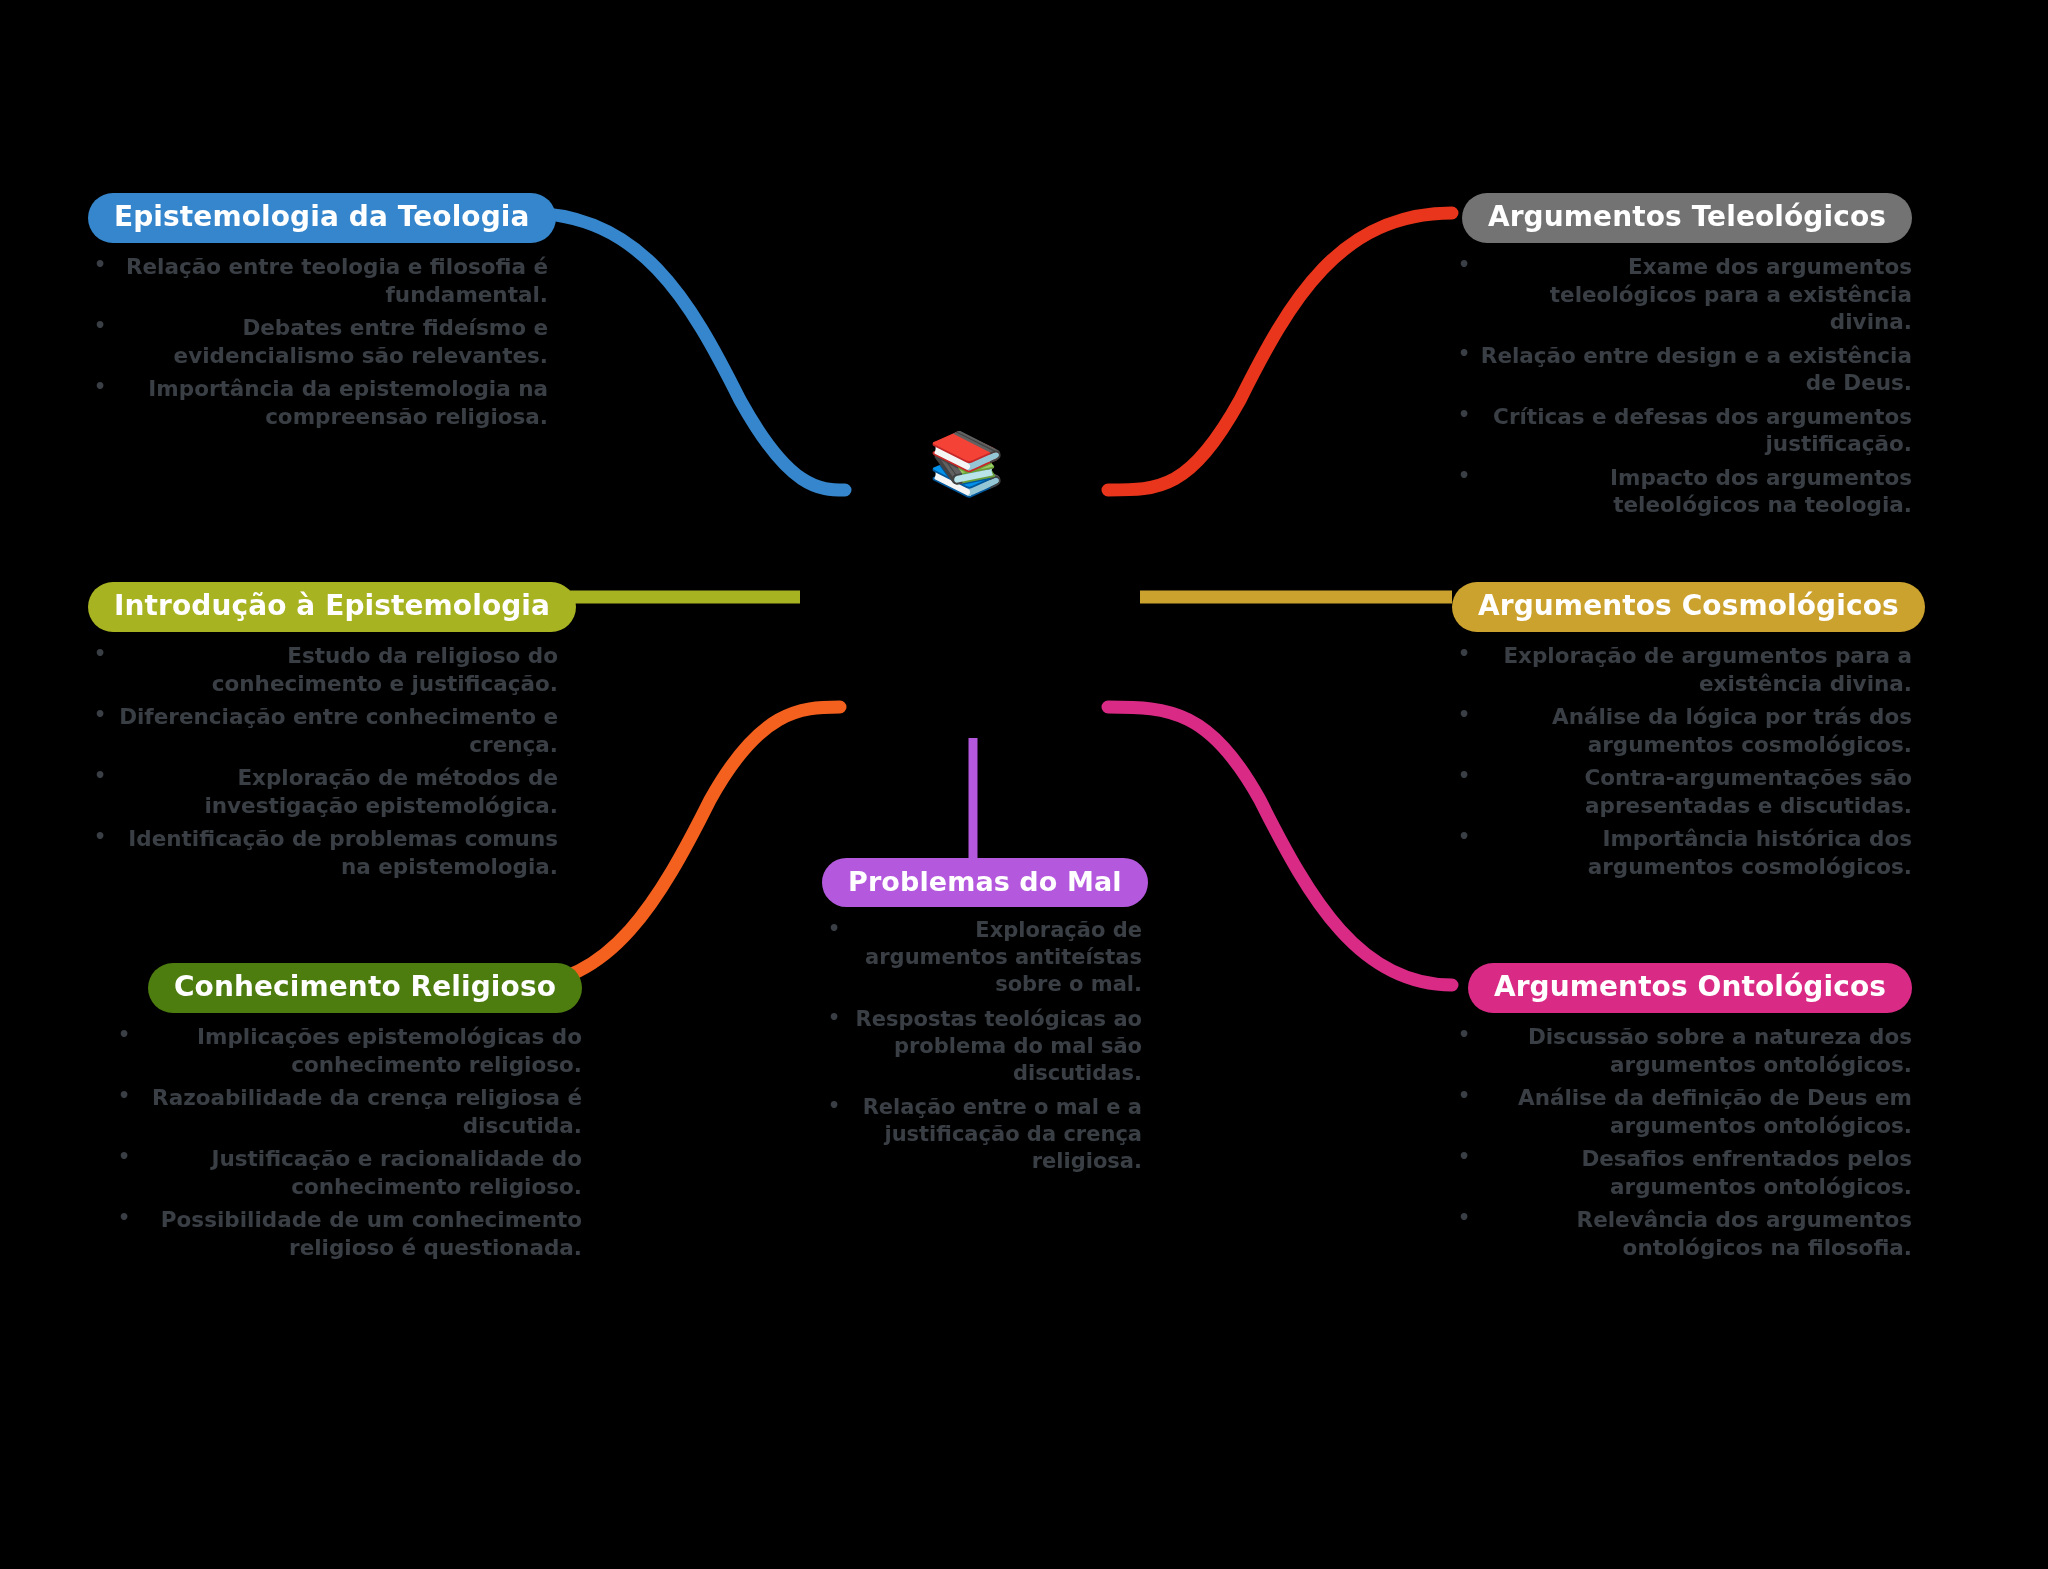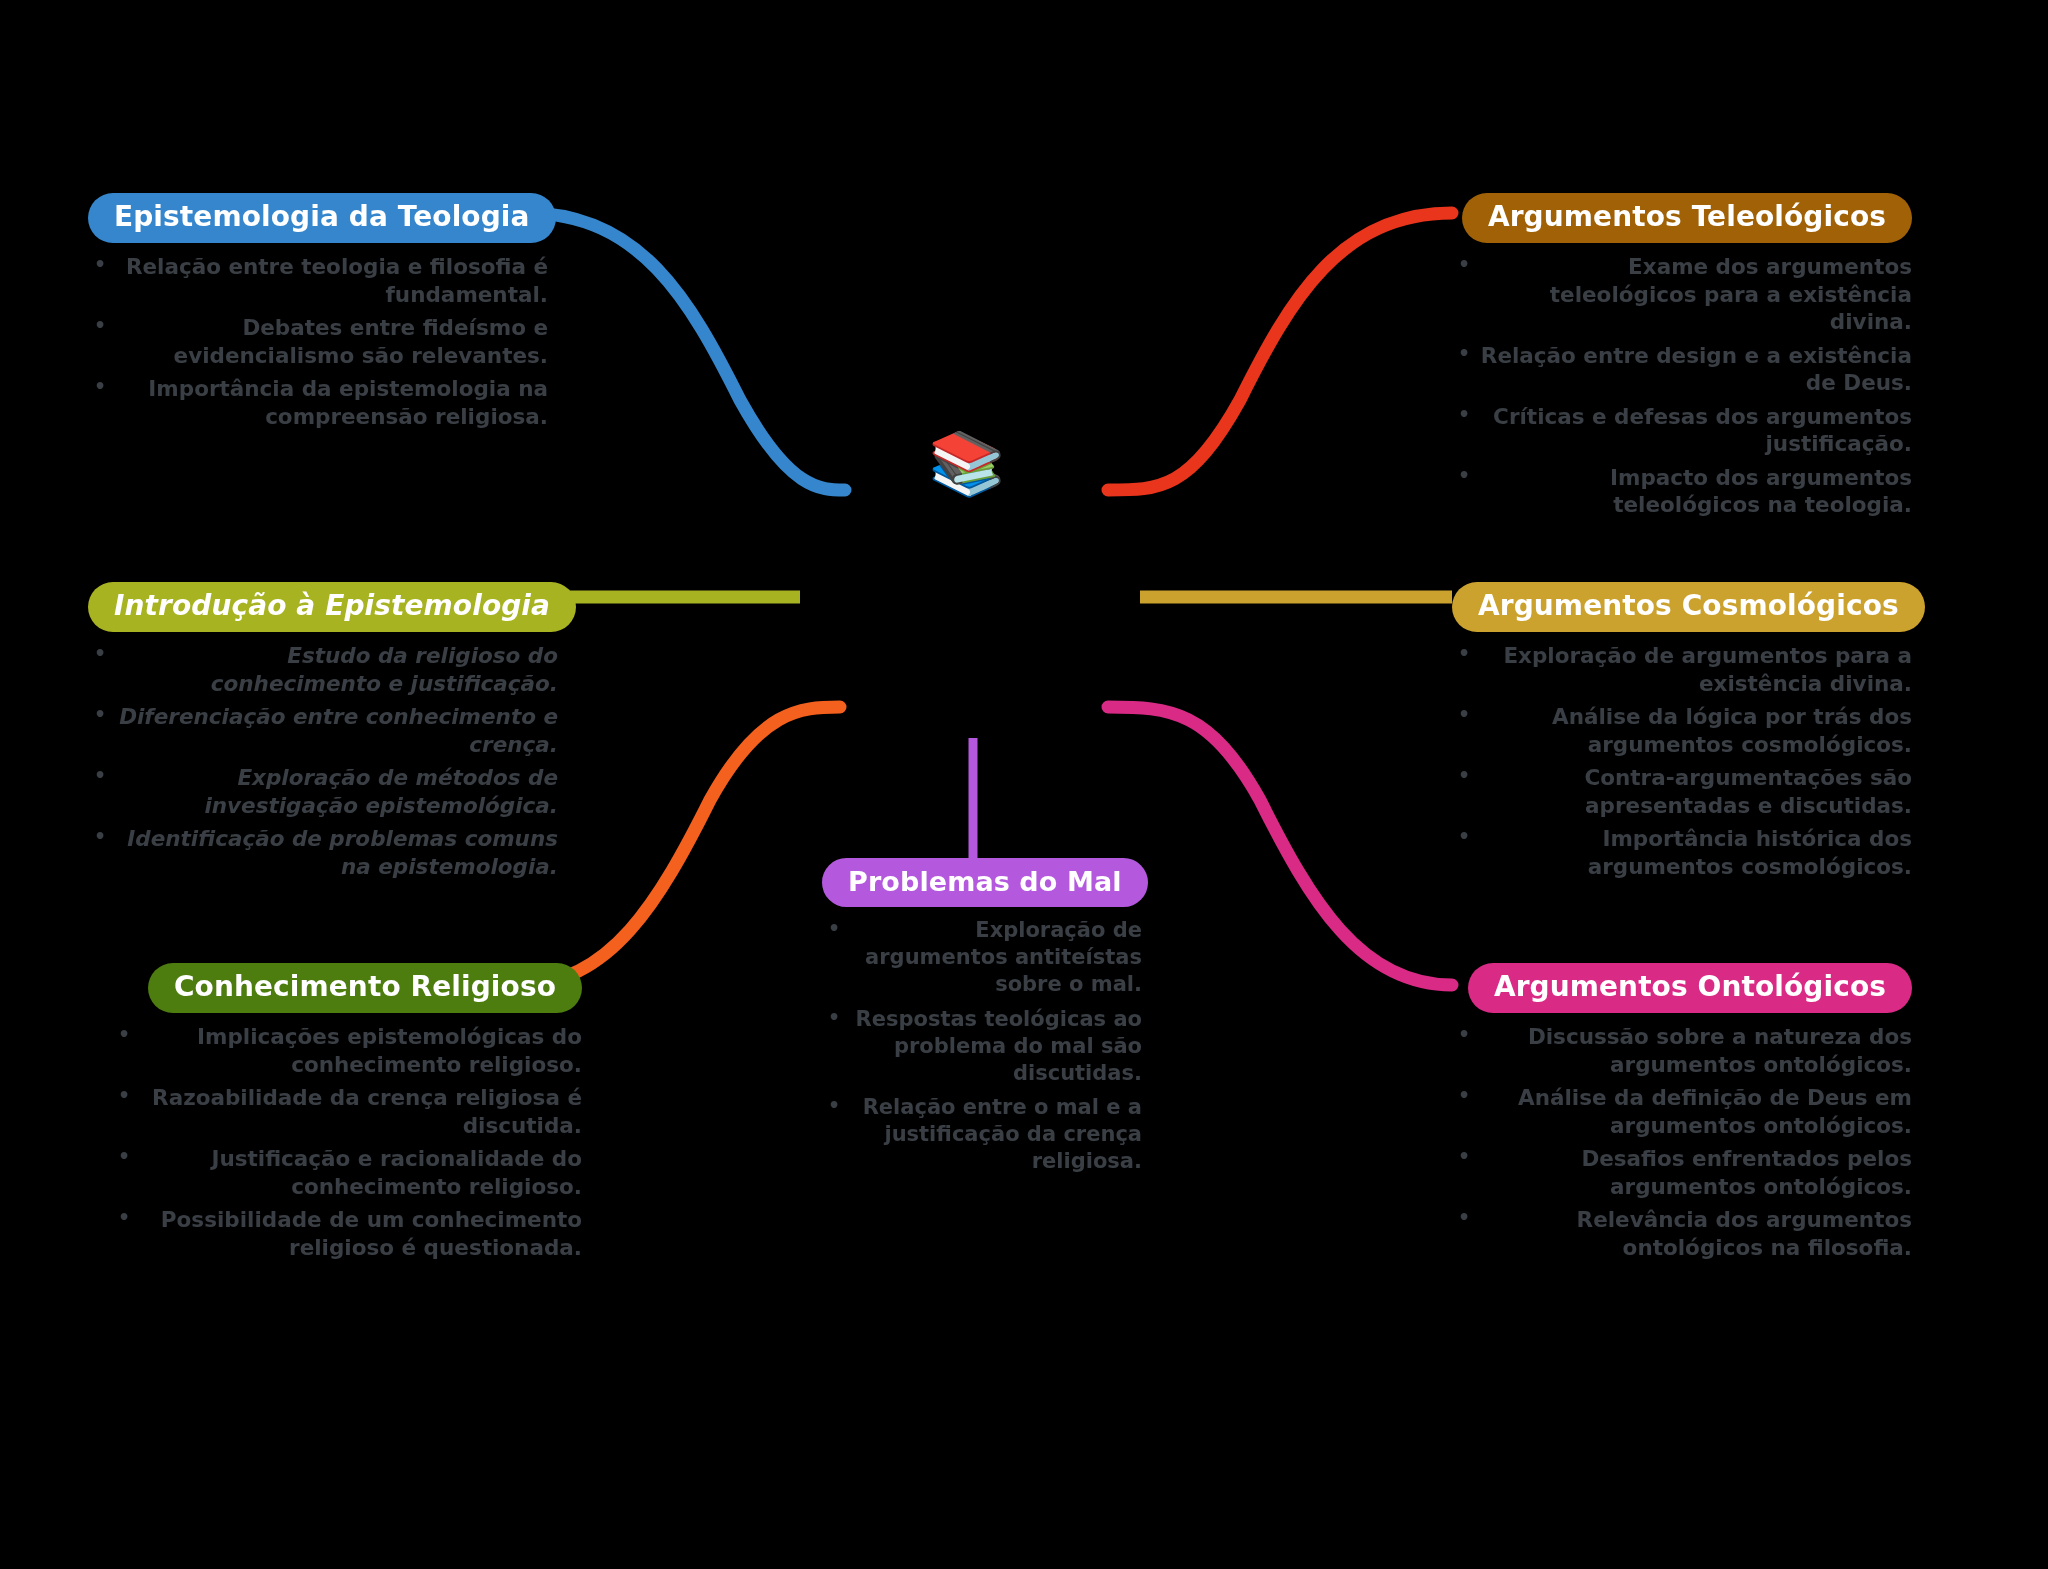--- a/index.html
+++ b/index.html
@@ -68,21 +68,21 @@
     position: absolute;
     left: 6px;
     top: -1px;
     color: #3a3f45;
     font-size: 19px;
   }
 
   
   #node-epistemologia-teologia { left: 88px;   top: 193px;  width: 460px; }
   #node-argumentos-teleologicos{ left: 1452px; top: 193px;  width: 460px; }
-  #node-introducao-epistemologia{left: 88px;   top: 582px;  width: 470px; font-style: italic; }
+  #node-introducao-epistemologia{left: 88px;   top: 582px;  width: 470px; }
   #node-argumentos-cosmologicos{ left: 1452px; top: 582px;  width: 460px; }
   #node-conhecimento-religioso { left: 112px;  top: 963px;  width: 470px; }
   #node-problemas-mal          { left: 822px;  top: 858px;  width: 320px; }
   #node-argumentos-ontologicos { left: 1452px; top: 963px;  width: 460px; }
 
   #node-problemas-mal .pill { font-size: 27px; }
   #node-problemas-mal .bullets li { font-size: 21px; margin-top: 8px; }
 </style>
 </head>
 <body>
@@ -111,21 +111,21 @@
   <div class="node" id="node-epistemologia-teologia">
     <div class="pill" style="background:#3586CC">Epistemologia da Teologia</div>
     <ul class="bullets">
       <li>Relação entre teologia e filosofia é fundamental.</li>
       <li>Debates entre fideísmo e evidencialismo são relevantes.</li>
       <li>Importância da epistemologia na compreensão religiosa.</li>
     </ul>
   </div>
 
   <div class="node" id="node-argumentos-teleologicos">
-    <div class="pill" style="background:#a16207">Argumentos Teleológicos</div>
+    <div class="pill" style="background:#737373">Argumentos Teleológicos</div>
     <ul class="bullets">
       <li>Exame dos argumentos teleológicos para a existência divina.</li>
       <li>Relação entre design e a existência de Deus.</li>
       <li>Críticas e defesas dos argumentos justificação.</li>
       <li>Impacto dos argumentos teleológicos na teologia.</li>
     </ul>
   </div>
 
   <div class="node" id="node-introducao-epistemologia">
     <div class="pill" style="background:#A8B322">Introdução à Epistemologia</div>

